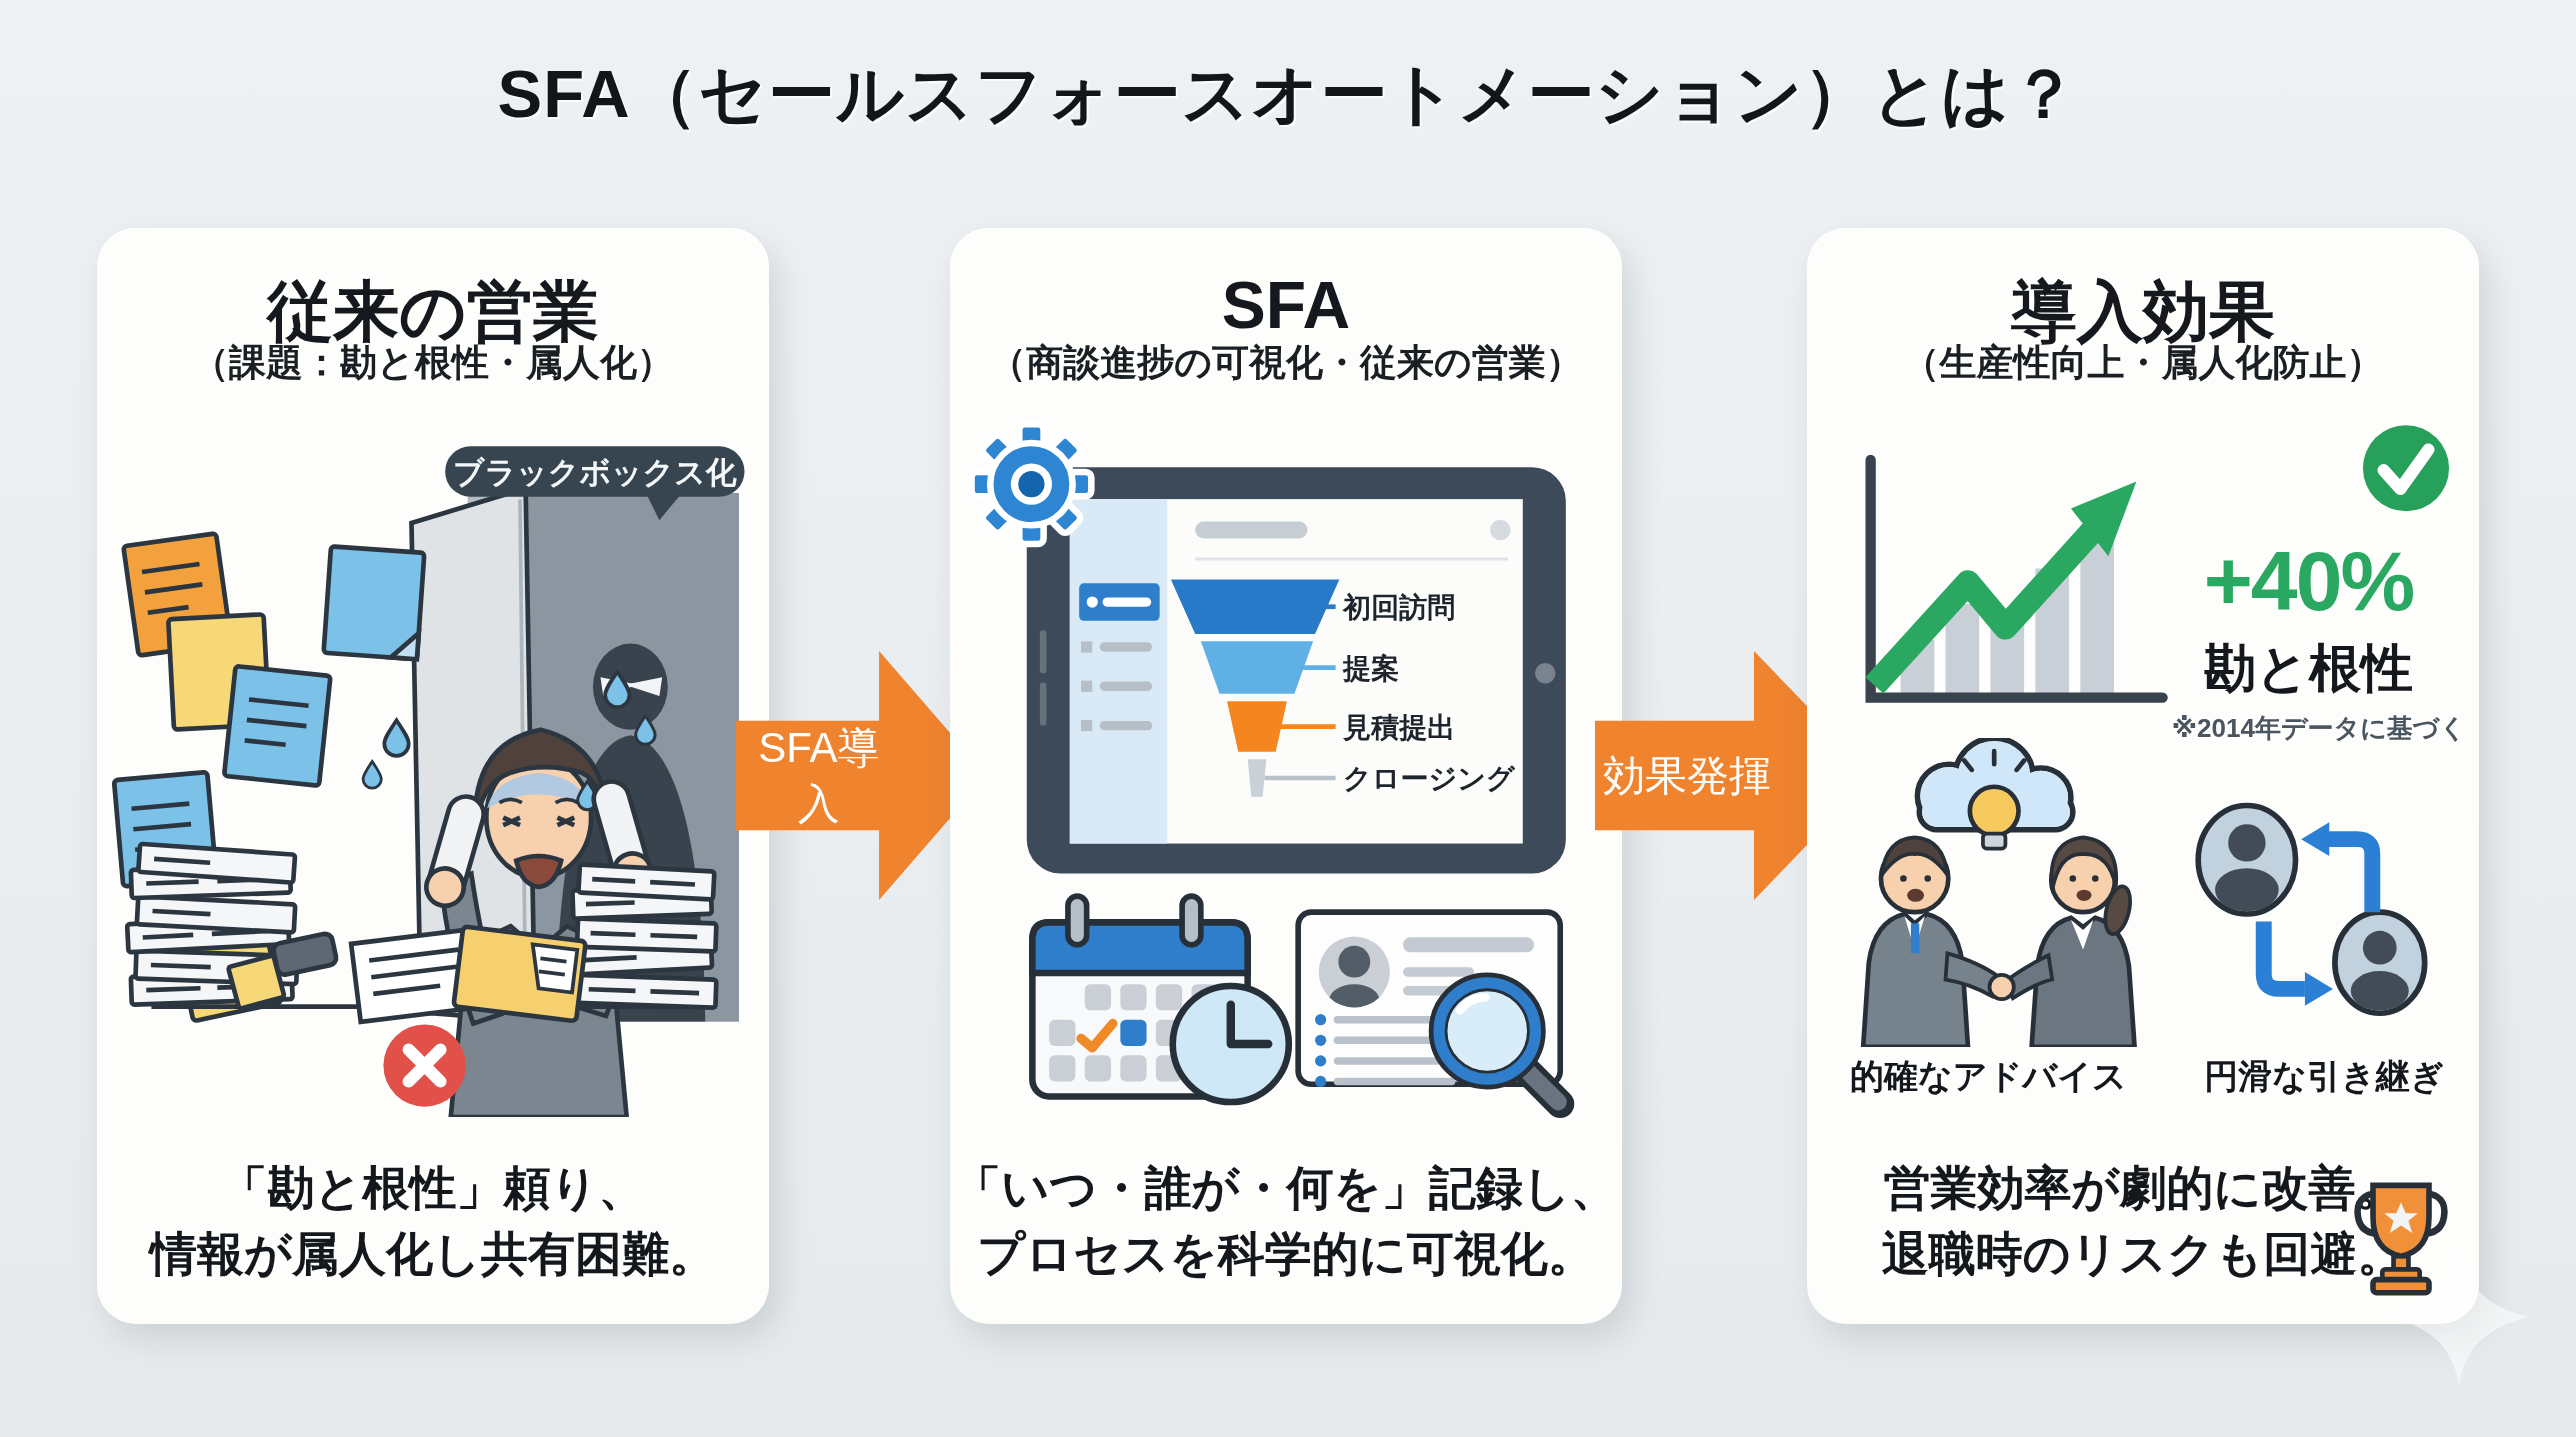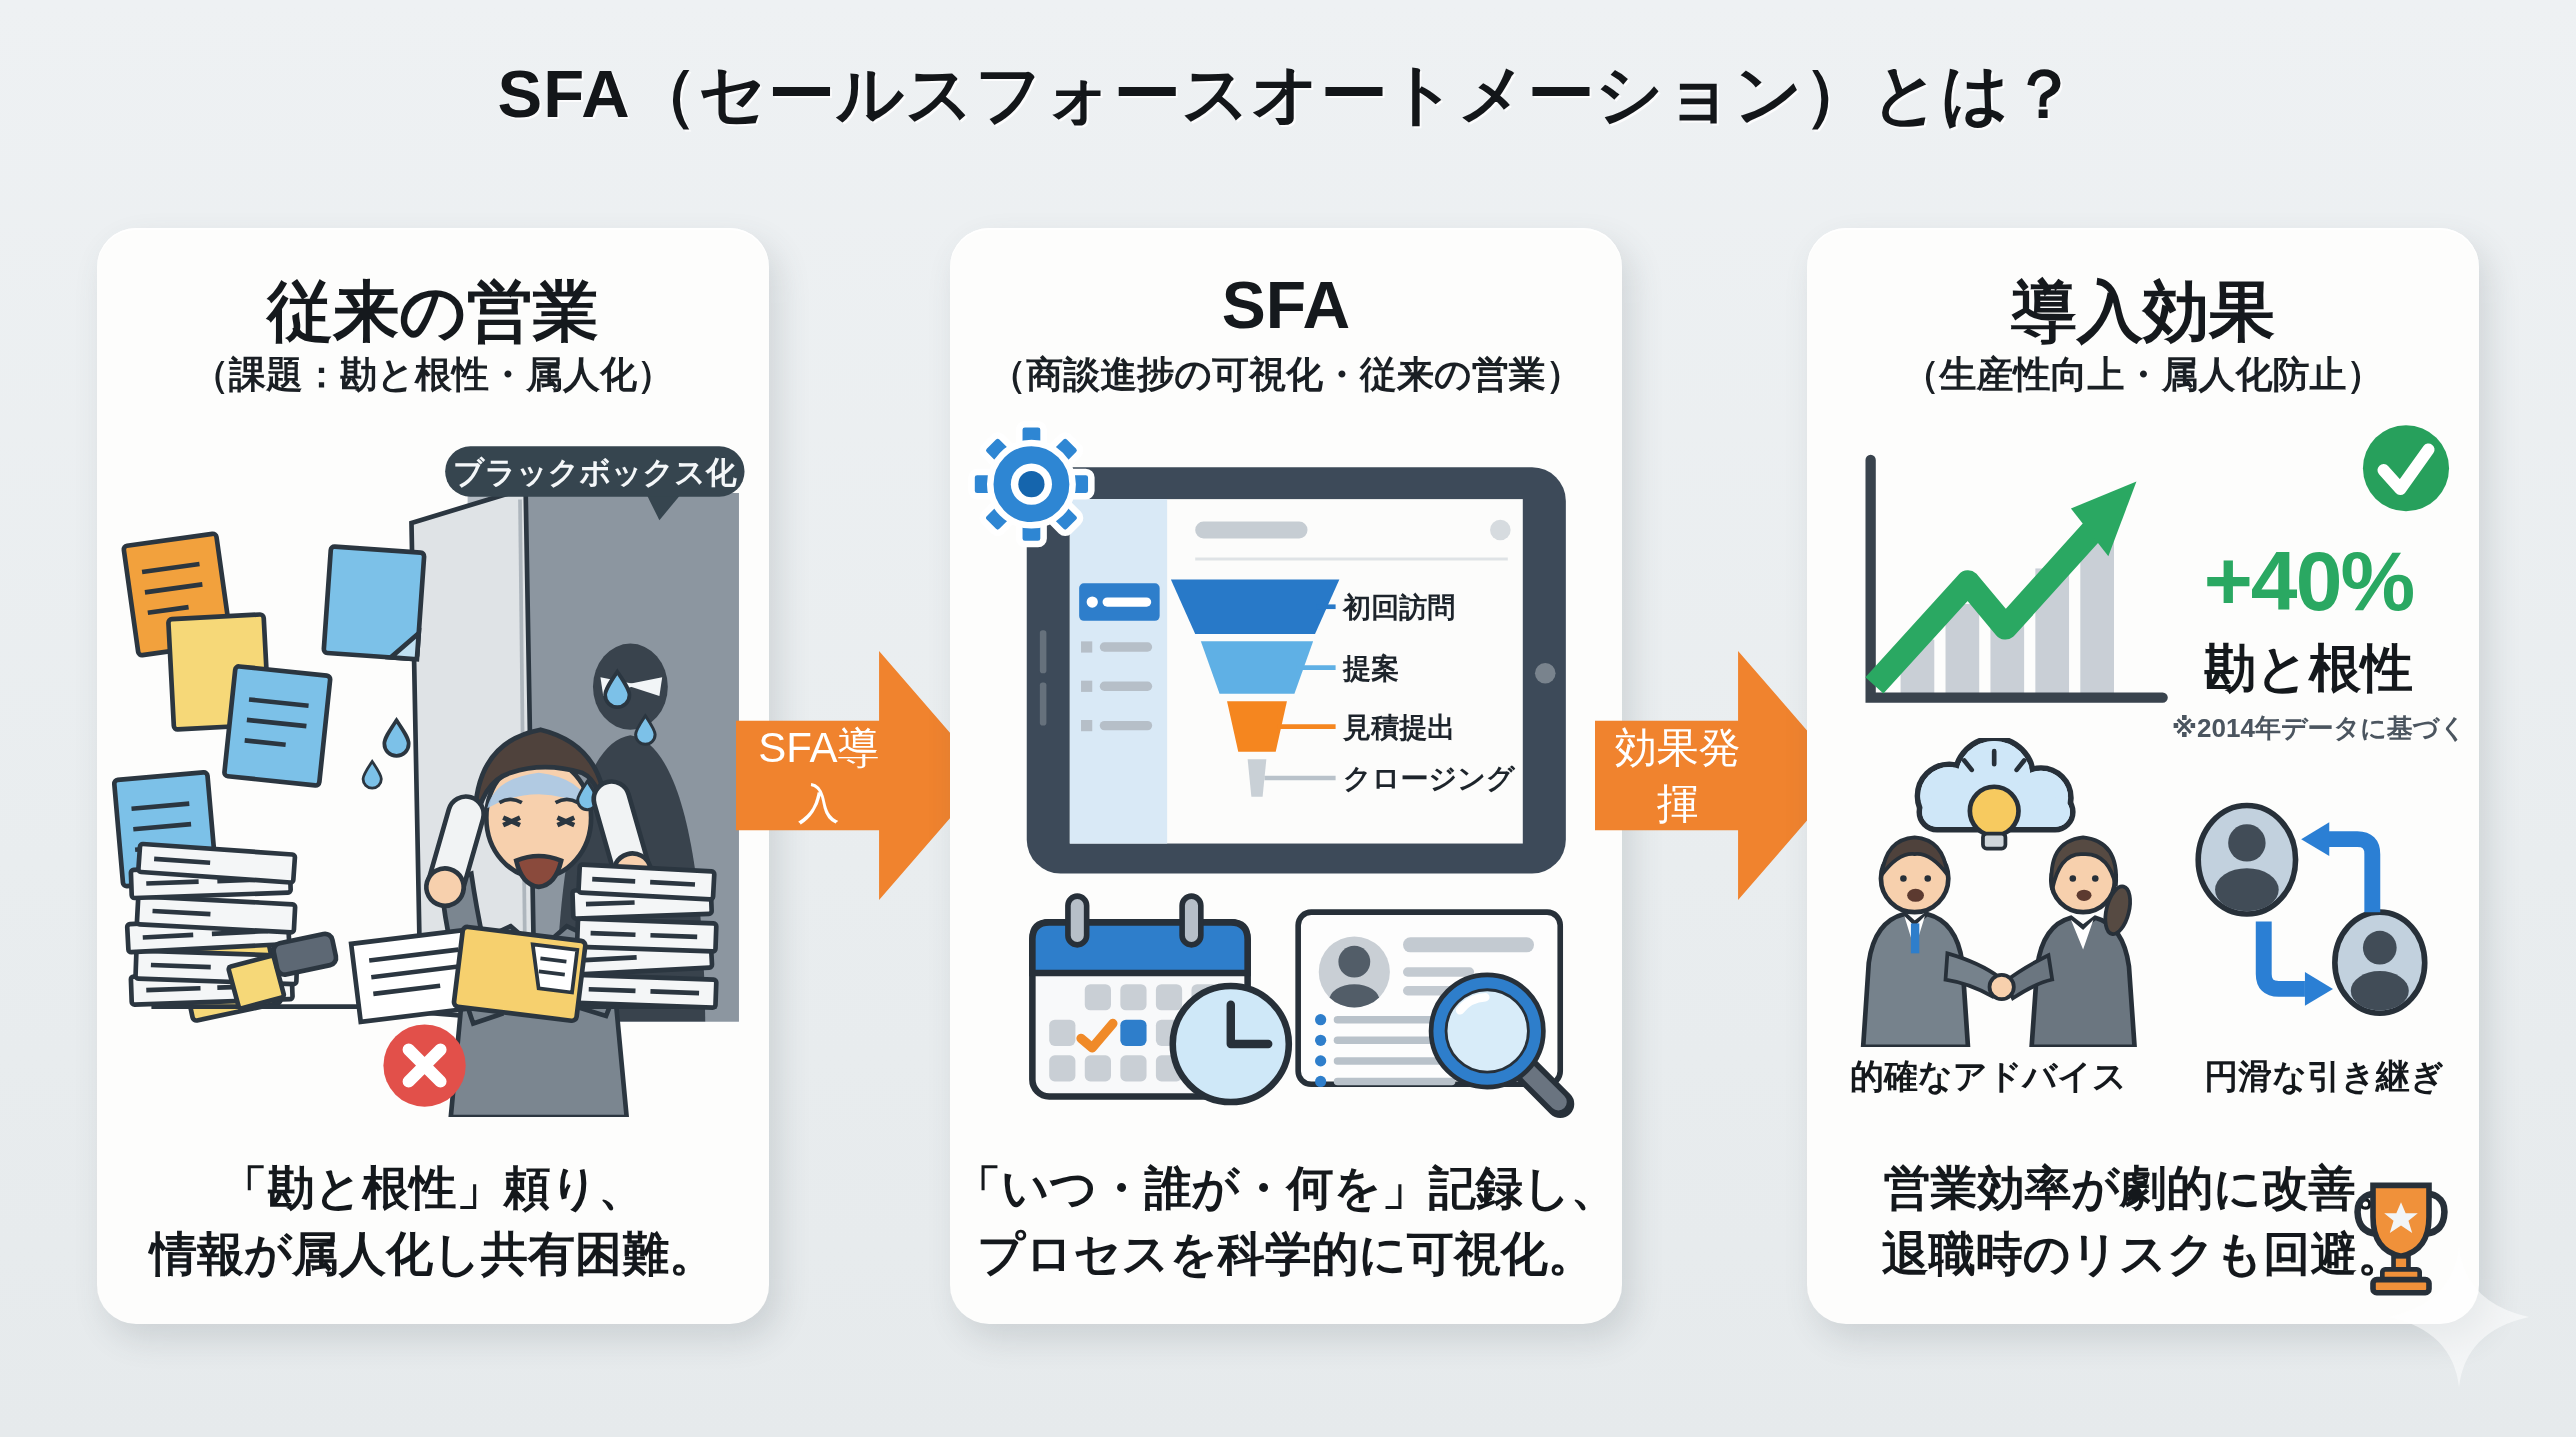--- a/index.html
+++ b/index.html
@@ -2,31 +2,31 @@
 <html style="font-size:15px"><head>
 <meta charset="utf-8">
 <style>
   html,body{margin:0;padding:0;}
   body{font-family:"Liberation Sans","DejaVu Sans",sans-serif;background:#e9edef;}
   .canvas{position:relative;width:2576px;height:1438px;background:linear-gradient(180deg,#eef1f3 0%,#e9edef 60%,#e6eaec 100%);overflow:hidden;color:#15191d;}
   .page-title{position:absolute;top:49px;left:0;right:0;margin:0;text-align:center;font-size:67px;font-weight:800;letter-spacing:0.9px;color:#131619;text-shadow:1.9px 1.9px 0 rgba(255,255,255,.8);}
   .card{position:absolute;top:228px;width:672px;height:1096px;background:#fdfdfc;border-radius:39px;box-shadow:9.4px 15px 32px rgba(70,80,90,.16), 0 1.9px 0 rgba(255,255,255,.9) inset;}
   .c1{left:97px;}.c2{left:950px;}.c3{left:1807px;}
   .card h2{position:absolute;top:39px;left:0;right:0;margin:0;text-align:center;font-size:66px;font-weight:800;color:#15191d;}
-  .card .sub{position:absolute;top:110px;left:0;right:0;margin:12px;text-align:center;font-size:37px;font-weight:700;color:#1a1f24;}
+  .card .sub{position:absolute;top:110px;left:0;right:0;margin:0;text-align:center;font-size:37px;font-weight:700;color:#1a1f24;}
   .illus{position:absolute;left:0;display:block;}
   .i1{top:178px;}
   .i2a{top:168px;}
   .i2b{top:655px;}
   .i3a{top:197px;}
   .i3b{top:510px;}
   .desc{position:absolute;bottom:36px;left:0;right:0;margin:0;text-align:center;font-size:47px;line-height:1.42;font-weight:800;color:#14181c;z-index:5;}
   .desc span{display:block;}
   .flow-arrow{position:absolute;top:651px;width:251px;height:249px;background:#f0832e;clip-path:polygon(0 28%,57% 28%,57% 0,100% 50%,57% 100%,57% 72%,0 72%);filter:drop-shadow(3.7px 5.6px 5.6px rgba(120,80,30,.25));}
-  .a1{left:736px;}.a2{left:1595px;}
+  .a1{left:736px;}.a2{left:1595px;padding-left:28px;}
   .flow-arrow span{position:absolute;left:2%;top:50%;transform:translateY(-50%);width:62%;text-align:center;color:#fff;font-size:42px;font-weight:400;}
   .stat-value{position:absolute;top:305px;left:344px;width:315px;text-align:center;font-size:84px;font-weight:800;color:#2aa862;letter-spacing:-1.9px;}
   .stat-label{position:absolute;top:406px;left:344px;width:315px;text-align:center;font-size:52px;font-weight:800;color:#14181c;}
   .stat-note{position:absolute;top:483px;left:344px;width:315px;text-align:right;font-size:26px;font-weight:700;color:#4b555f;}
   .captions{position:absolute;top:826px;left:0;right:0;display:flex;font-size:34px;font-weight:800;color:#14181c;}
   .captions .cap-l{width:54%;text-align:center;}
   .captions .cap-r{width:46%;text-align:center;}
   .trophy{position:absolute;right:22.5px;bottom:19px;z-index:6;}
   .sparkle{position:absolute;left:2389px;top:1247px;opacity:.75;}
   svg text{font-family:"Liberation Sans","DejaVu Sans",sans-serif;}

